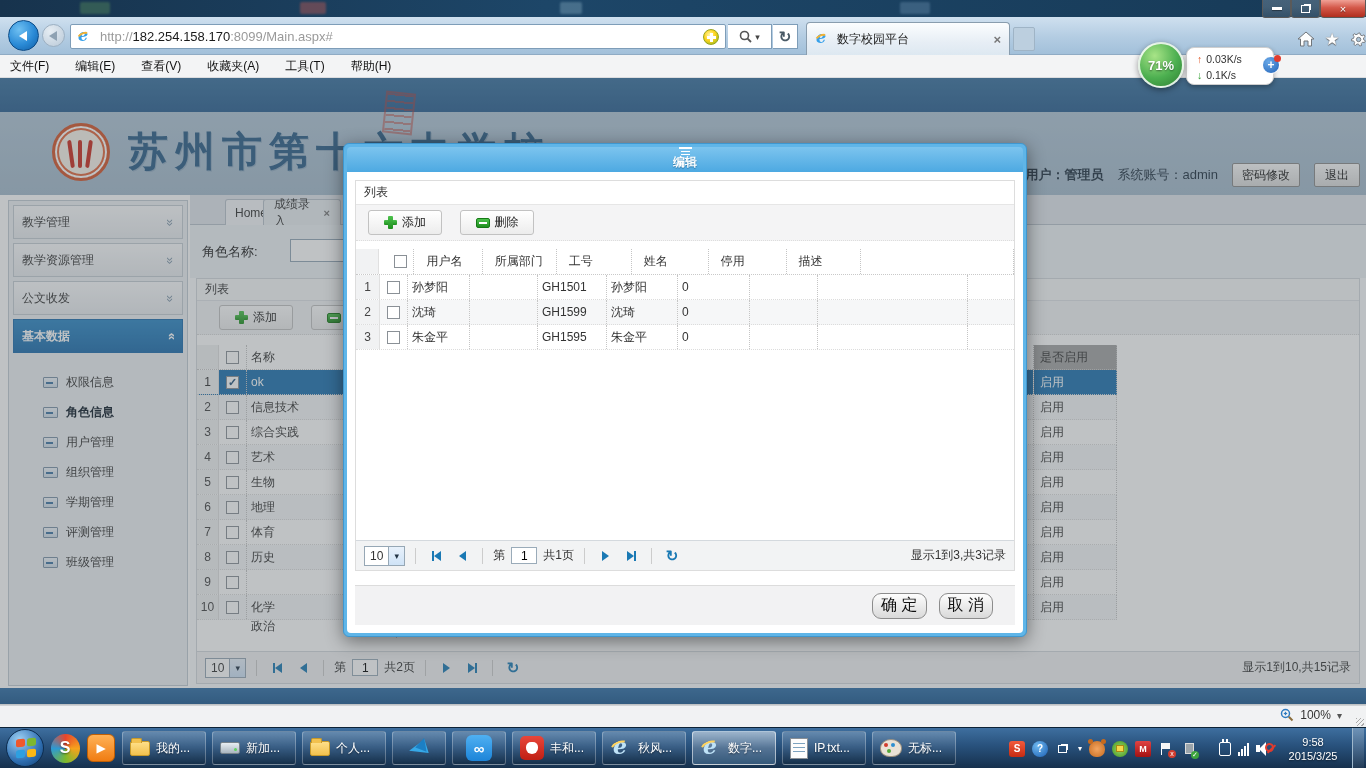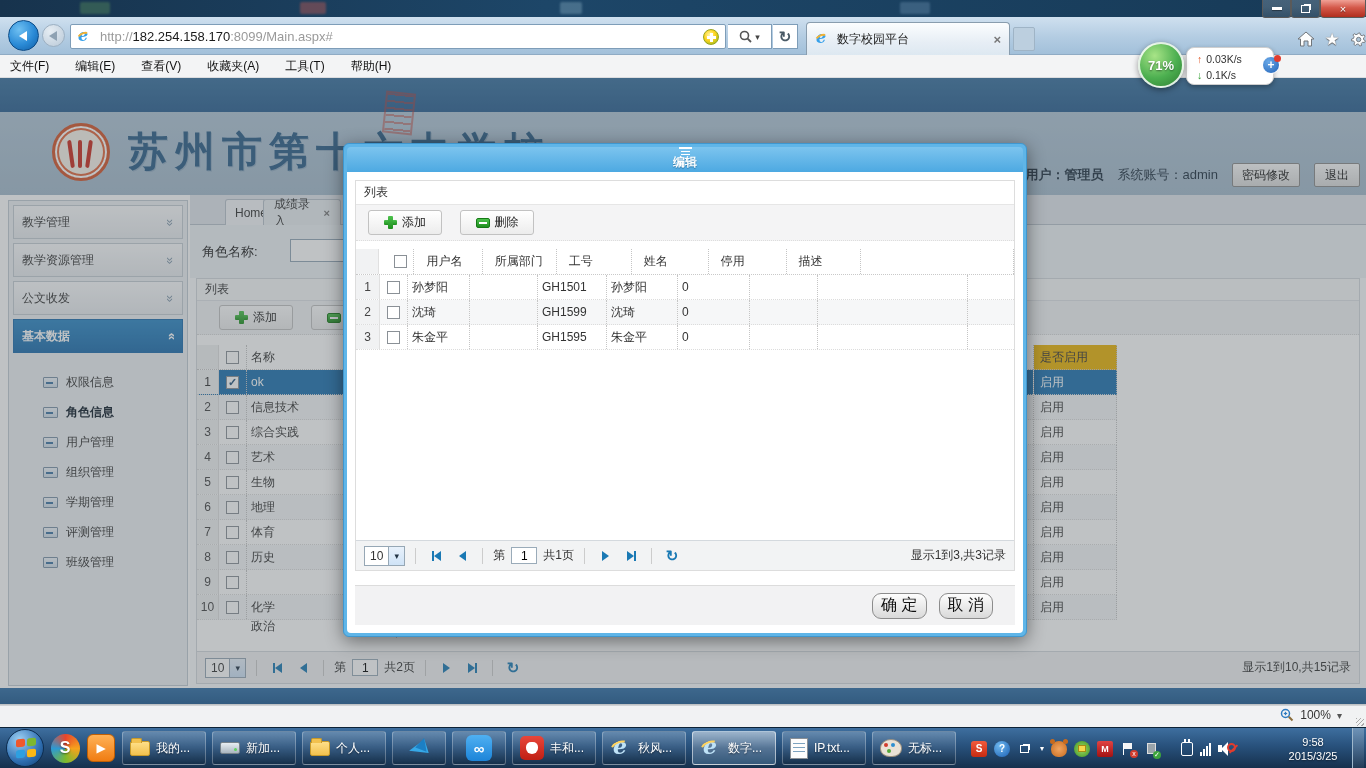--- a/index.html
+++ b/index.html
@@ -89,21 +89,21 @@
   .row25.alt { background:#f6f7f8; }
   .row25.sel { background:#1d72b0; color:#fff; }
   .row25.sel .grid-cell { color:#fff; }
   .numcell { width:22px; background:#f1f2f3; border-right:1px solid #e0e0e0; display:flex; align-items:center; justify-content:center; color:#444; font-size:12px; }
   .row25.sel .numcell { background:#f1f2f3; color:#333; }
   .cbcell { width:28px; display:flex; align-items:center; justify-content:center; border-right:1px dotted #c5c5c5; }
   .cb { width:13px; height:13px; background:#fff; border:1px solid #8a9096; display:flex; align-items:center; justify-content:center; font-size:11px; font-weight:bold; color:#27567e; line-height:11px; }
   #bg-grid-hd { position:absolute; left:0; top:66px; height:25px; display:flex; width:836px; background:#fff; border-bottom:1px dotted #c9c9c9; }
   #bg-rows { position:absolute; left:0; top:91px; width:836px; }
   #enable-col { position:absolute; left:836px; top:66px; width:84px; border-left:1px dotted #c5c5c5; }
-  #enable-col .ehd { height:25px; border-bottom:1px dotted #c9c9c9; border-right:1px dotted #c5c5c5; display:flex; align-items:center; padding-left:6px; font-size:12px; color:#333; background:#eab308; }
+  #enable-col .ehd { height:25px; border-bottom:1px dotted #c9c9c9; border-right:1px dotted #c5c5c5; display:flex; align-items:center; padding-left:6px; font-size:12px; color:#333; background:#a3a3a3; }
   .erow { height:25px; border-bottom:1px dotted #dcdcdc; border-right:1px dotted #c5c5c5; display:flex; align-items:center; padding-left:6px; font-size:12px; color:#333; background:#fff; }
   .erow.alt { background:#f6f7f8; }
   .erow.sel { background:#1d72b0; color:#fff; }
   .pager { position:absolute; left:0; bottom:0; width:100%; height:32px; background:#f2f3f4; border-top:1px solid #d4d9de; display:flex; align-items:center; padding:0 8px; gap:6px; font-size:12px; color:#333; }
   .pg-size { display:flex; height:20px; border:1px solid #96a7b5; background:#fff; align-items:center; }
   .pg-size .v { padding:0 5px; }
   .pg-size .caretbox { width:16px; height:100%; background:linear-gradient(#e8f1fb,#cfe3f7); border-left:1px solid #96a7b5; display:flex; align-items:center; justify-content:center; font-size:9px; color:#234; }
   .pg-sep { width:1px; height:16px; background:#ccc; margin:0 4px; }
   .pg-btn { width:20px; height:20px; display:flex; align-items:center; justify-content:center; }
   .tri-l { width:0; height:0; border-top:5px solid transparent; border-bottom:5px solid transparent; border-right:7px solid #1a79b4; }
@@ -192,21 +192,21 @@
   .tr-usb .chk { position:absolute; right:-2px; bottom:-2px; width:8px; height:8px; border-radius:50%; background:#3da43d; color:#fff; font-size:7px; line-height:8px; text-align:center; }
   .tr-plug { width:12px; height:14px; border:1px solid #fff; border-radius:2px; position:relative; }
   .tr-plug::after { content:""; position:absolute; left:2px; top:-4px; width:2px; height:4px; background:#fff; box-shadow:4px 0 0 #fff; }
   .tr-signal { display:flex; align-items:flex-end; gap:1px; height:14px; }
   .tr-signal i { width:2px; background:#fff; display:block; }
   .tr-speaker { position:relative; width:18px; height:16px; }
   .tr-speaker .spk { position:absolute; left:0; top:4px; width:4px; height:7px; background:#fff; }
   .tr-speaker .cone { position:absolute; left:3px; top:1px; width:0; height:0; border-top:7px solid transparent; border-bottom:7px solid transparent; border-right:7px solid #fff; }
   .tr-speaker .no { position:absolute; right:0; top:2px; width:9px; height:9px; border:2px solid #e03c2e; border-radius:50%; }
   .tr-speaker .no::after { content:""; position:absolute; left:-1px; top:3px; width:11px; height:2px; background:#e03c2e; transform:rotate(-45deg); }
-  #clock { width:64px; text-align:center; color:#fff; font-size:11px; line-height:14px; text-shadow:0 1px 2px #0008;margin-left:38px; }
+  #clock { width:64px; text-align:center; color:#fff; font-size:11px; line-height:14px; text-shadow:0 1px 2px #0008; }
   #show-desktop { width:12px; height:41px; border-left:1px solid #9fb8cc; background:linear-gradient(rgba(255,255,255,.25),rgba(255,255,255,.05)); }
 
   
   #speed-widget { position:absolute; left:1138px; top:42px; z-index:80; }
   #speed-bubble { position:absolute; left:48px; top:5px; width:88px; height:38px; background:#fff; border:1px solid #cfcfcf; border-radius:8px; box-shadow:0 2px 5px rgba(0,0,0,.3); padding:3px 6px 3px 10px; font-size:10.5px; color:#333; }
   #speed-bubble .r { display:flex; align-items:center; gap:4px; height:16px; }
   #speed-ball { position:absolute; left:0; top:0; width:46px; height:46px; border-radius:50%; background:radial-gradient(circle at 35% 28%,#a8e487,#4caf50 55%,#2e7d32); border:2px solid rgba(255,255,255,.85); box-shadow:0 2px 6px rgba(0,0,0,.4); display:flex; align-items:center; justify-content:center; color:#fff; font-size:13px; font-weight:bold; text-shadow:0 1px 2px #0007; }
   #speed-plus { position:absolute; left:124px; top:14px; width:18px; height:18px; border-radius:50%; background:radial-gradient(circle at 35% 30%,#6aa9e8,#2263b8); border:1px solid #fff; color:#fff; font-weight:bold; font-size:12px; display:flex; align-items:center; justify-content:center; }
   #speed-plus::after { content:""; position:absolute; right:-2px; top:-2px; width:7px; height:7px; border-radius:50%; background:#e03c2e; }
   .up-ar { color:#e05a2b; font-weight:bold; }

